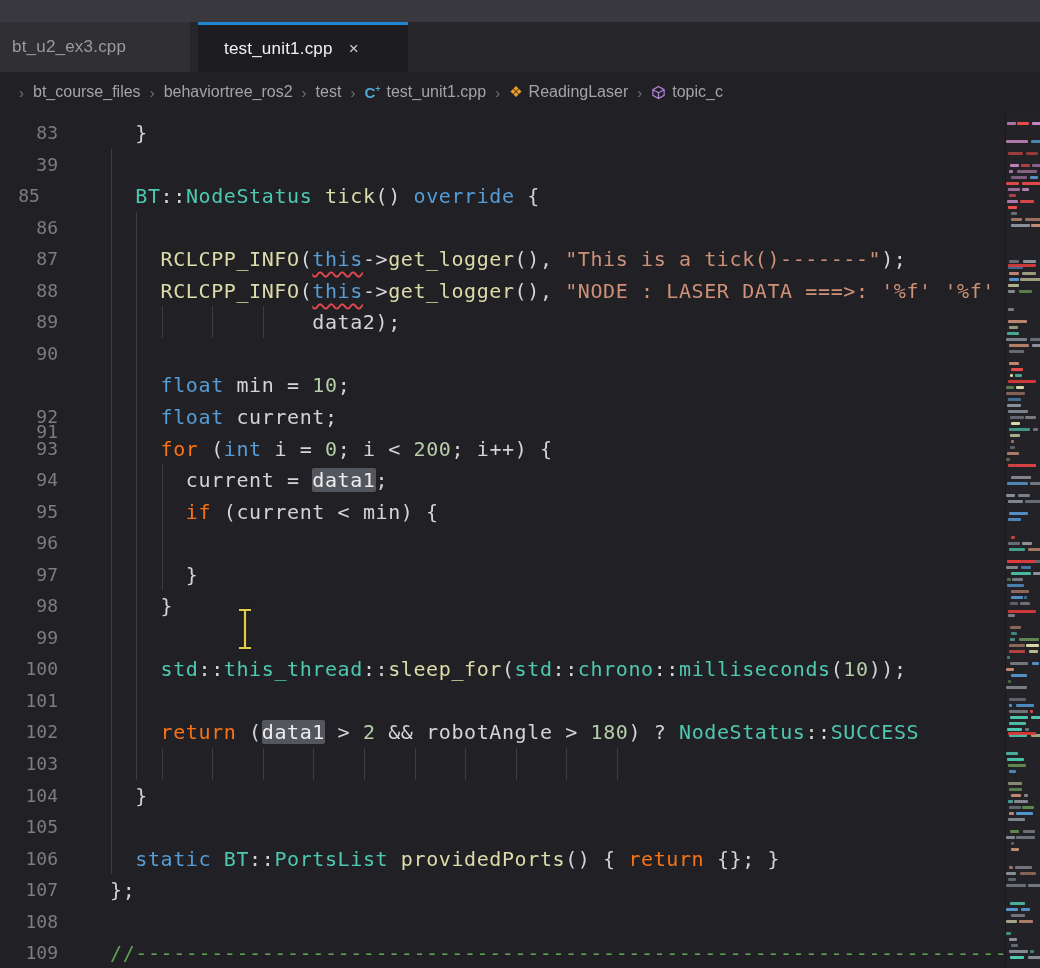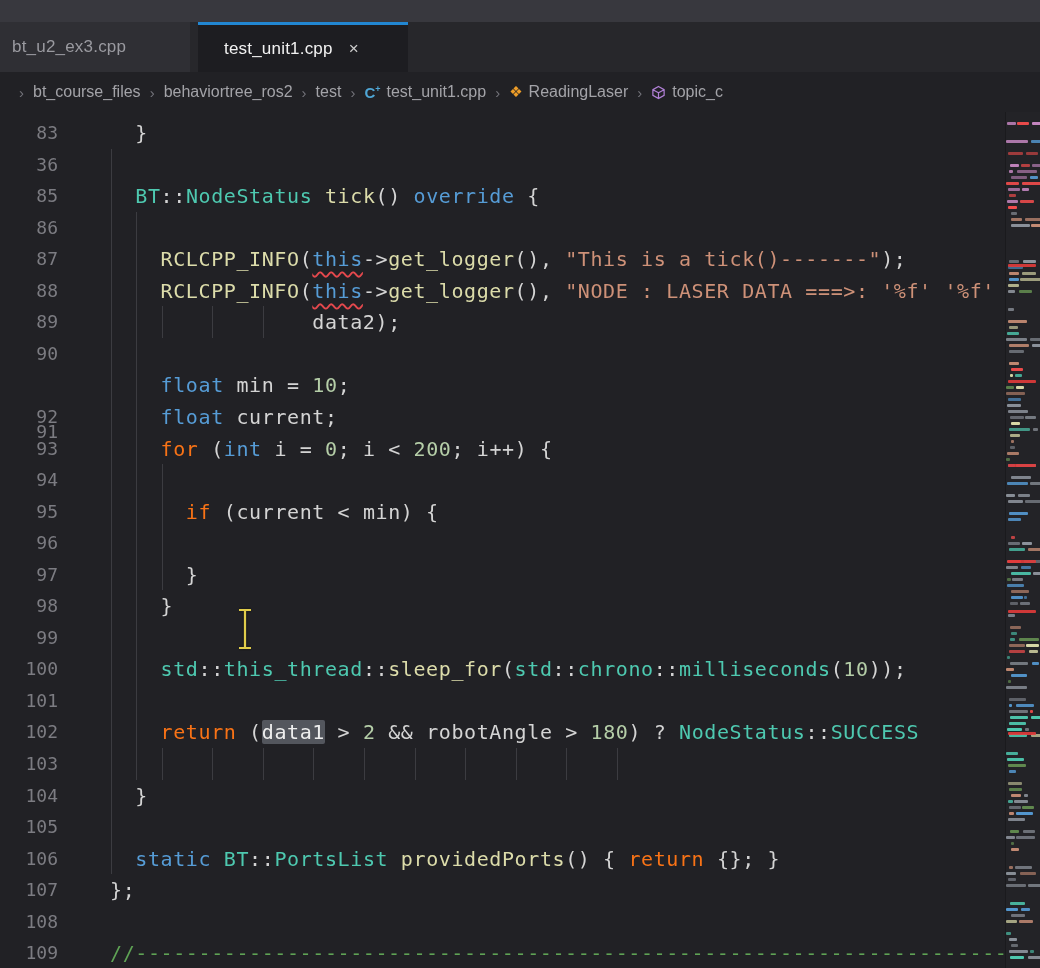--- a/index.html
+++ b/index.html
@@ -98,22 +98,22 @@
             <path d="M8 1.5 14 5 v6 L8 14.5 2 11 V5 Z M2 5 l6 3.2 M14 5 L8 8.2 M8 8.2 V14.5"></path>
           </svg>
         </span>
         <span>topic_c</span>
       </span>
     </div>
 
   <div class="editor" id="editor">
     <div class="gutter" id="gutter">
         <div class="lnum" style="top: 5px;">83</div>
-        <div class="lnum" style="top: 36.55px;">36</div>
-        <div class="lnum" style="top: 68.1px;">85</div>
+        <div class="lnum" style="top: 36.55px;">39</div>
+        <div class="lnum" style="top: 68.1px; text-align: center;">85</div>
         <div class="lnum" style="top: 99.65px;">86</div>
         <div class="lnum" style="top: 131.2px;">87</div>
         <div class="lnum" style="top: 162.75px;">88</div>
         <div class="lnum" style="top: 194.3px;">89</div>
         <div class="lnum" style="top: 225.85px;">90</div>
         <div class="lnum" style="top: 257.4px; margin-top: 47px;">91</div>
         <div class="lnum" style="top: 288.95px;">92</div>
         <div class="lnum" style="top: 320.5px;">93</div>
         <div class="lnum" style="top: 352.05px;">94</div>
         <div class="lnum" style="top: 383.6px;">95</div>
@@ -137,20 +137,21 @@
         <div class="cl" style="top: 36.55px;"></div>
         <div class="cl" style="top: 68.1px;"><span class="tok-ws">  </span><span class="tok-type">BT</span><span class="tok-pun">::</span><span class="tok-type">NodeStatus</span><span class="tok-pun"> </span><span class="tok-fn">tick</span><span class="tok-pun">() </span><span class="tok-kw">override</span><span class="tok-pun"> {</span></div>
         <div class="cl" style="top: 99.65px;"></div>
         <div class="cl" style="top: 131.2px;"><span class="tok-ws">    </span><span class="tok-fn">RCLCPP_INFO</span><span class="tok-pun">(</span><span class="tok-this">this</span><span class="tok-pun">-&gt;</span><span class="tok-fn">get_logger</span><span class="tok-pun">(), </span><span class="tok-str">"This is a tick()-------"</span><span class="tok-pun">);</span></div>
         <div class="cl" style="top: 162.75px;"><span class="tok-ws">    </span><span class="tok-fn">RCLCPP_INFO</span><span class="tok-pun">(</span><span class="tok-this">this</span><span class="tok-pun">-&gt;</span><span class="tok-fn">get_logger</span><span class="tok-pun">(), </span><span class="tok-str">"NODE : LASER DATA ===&gt;: '%f' '%f'</span></div>
         <div class="cl" style="top: 194.3px;"><span class="tok-ws">                </span><span class="tok-var">data2</span><span class="tok-pun">);</span></div>
         <div class="cl" style="top: 225.85px;"></div>
         <div class="cl" style="top: 257.4px;"><span class="tok-ws">    </span><span class="tok-kw">float</span><span class="tok-pun"> </span><span class="tok-var">min</span><span class="tok-pun"> = </span><span class="tok-num">10</span><span class="tok-pun">;</span></div>
         <div class="cl" style="top: 288.95px;"><span class="tok-ws">    </span><span class="tok-kw">float</span><span class="tok-pun"> </span><span class="tok-var">current</span><span class="tok-pun">;</span></div>
         <div class="cl" style="top: 320.5px;"><span class="tok-ws">    </span><span class="tok-ctrl">for</span><span class="tok-pun"> (</span><span class="tok-kw">int</span><span class="tok-pun"> </span><span class="tok-var">i</span><span class="tok-pun"> = </span><span class="tok-num">0</span><span class="tok-pun">; </span><span class="tok-var">i</span><span class="tok-pun"> &lt; </span><span class="tok-num">200</span><span class="tok-pun">; </span><span class="tok-var">i</span><span class="tok-pun">++) {</span></div>
+        <div class="cl" style="top: 352.05px;"><span class="tok-ws">      </span><span class="tok-var">current</span><span class="tok-pun"> = </span><span class="tok-hl">data1</span><span class="tok-pun">;</span></div>
         <div class="cl" style="top: 383.6px;"><span class="tok-ws">      </span><span class="tok-ctrl">if</span><span class="tok-pun"> (</span><span class="tok-var">current</span><span class="tok-pun"> &lt; </span><span class="tok-var">min</span><span class="tok-pun">) {</span></div>
         <div class="cl" style="top: 446.7px;"><span class="tok-ws">      </span><span class="tok-pun">}</span></div>
         <div class="cl" style="top: 478.25px;"><span class="tok-ws">    </span><span class="tok-pun">}</span></div>
         <div class="cl" style="top: 509.8px;"></div>
         <div class="cl" style="top: 541.35px;"><span class="tok-ws">    </span><span class="tok-type">std</span><span class="tok-pun">::</span><span class="tok-type">this_thread</span><span class="tok-pun">::</span><span class="tok-fn">sleep_for</span><span class="tok-pun">(</span><span class="tok-type">std</span><span class="tok-pun">::</span><span class="tok-type">chrono</span><span class="tok-pun">::</span><span class="tok-type">milliseconds</span><span class="tok-pun">(</span><span class="tok-num">10</span><span class="tok-pun">));</span></div>
         <div class="cl" style="top: 572.9px;"></div>
         <div class="cl" style="top: 604.45px;"><span class="tok-ws">    </span><span class="tok-ctrl">return</span><span class="tok-pun"> (</span><span class="tok-hl">data1</span><span class="tok-pun"> &gt; </span><span class="tok-num">2</span><span class="tok-pun"> &amp;&amp; </span><span class="tok-var">robotAngle</span><span class="tok-pun"> &gt; </span><span class="tok-num">180</span><span class="tok-pun">) ? </span><span class="tok-type">NodeStatus</span><span class="tok-pun">::</span><span class="tok-type">SUCCESS</span></div>
         <div class="cl" style="top: 667.55px;"><span class="tok-ws">  </span><span class="tok-pun">}</span></div>
         <div class="cl" style="top: 699.1px;"></div>
         <div class="cl" style="top: 730.65px;"><span class="tok-ws">  </span><span class="tok-kw">static</span><span class="tok-pun"> </span><span class="tok-type">BT</span><span class="tok-pun">::</span><span class="tok-type">PortsList</span><span class="tok-pun"> </span><span class="tok-fn">providedPorts</span><span class="tok-pun">() { </span><span class="tok-ctrl">return</span><span class="tok-pun"> {}; }</span></div>

